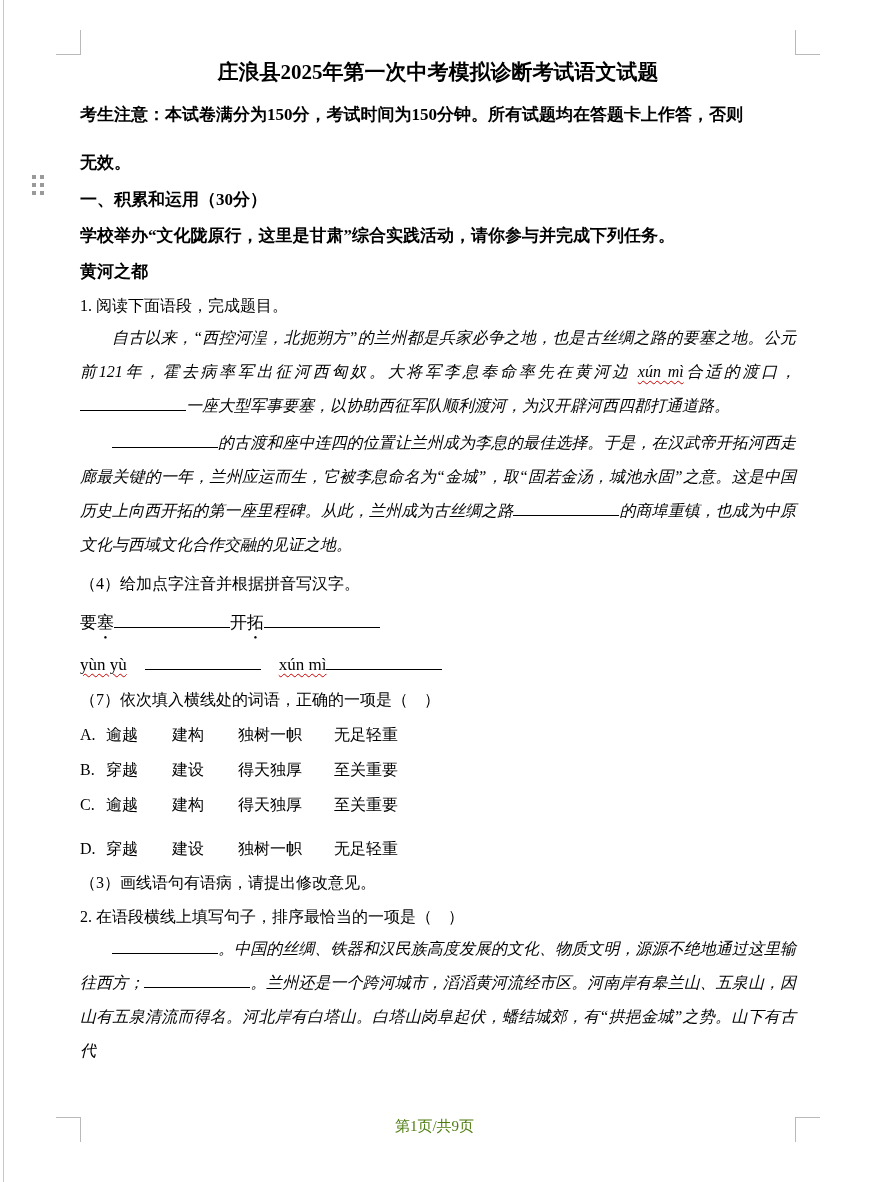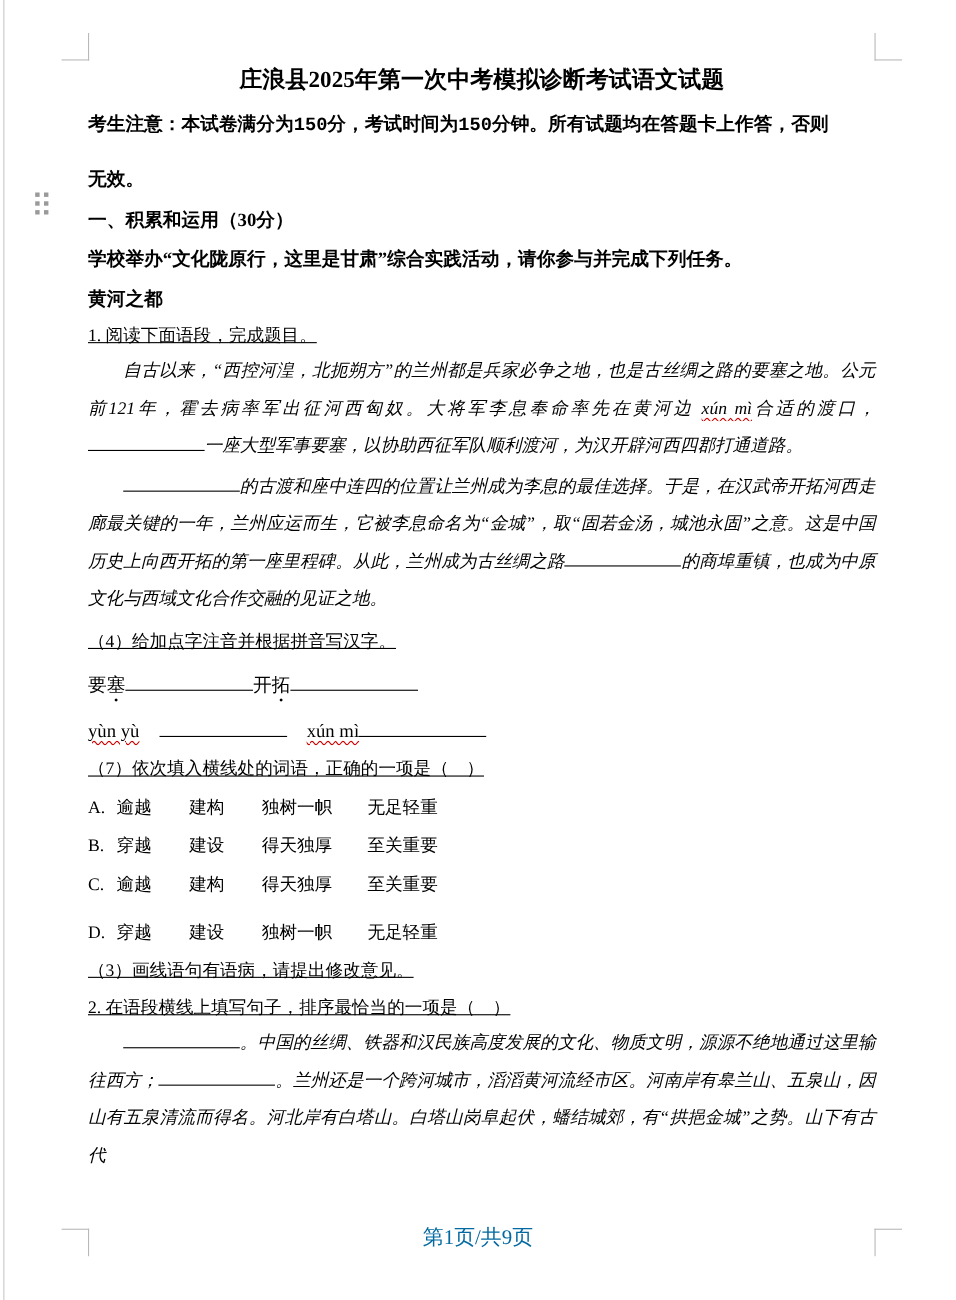--- a/index.html
+++ b/index.html
@@ -18,24 +18,24 @@
   .corner.br { left:795px; top:1117px; border-left:1px solid #b9b9b9;  border-top:1px solid #b9b9b9; }
 
   
   .drag-handle { position:absolute; left:32px; top:175px; display:grid;
     grid-template-columns:5px 5px; grid-auto-rows:5px; gap:3px; }
   .drag-handle i { background:#9a9a9a; width:4px; height:4px; }
 
   .text-area { position:absolute; left:80px; top:54px; width:716px; }
 
   .title   { font-size:21px; font-weight:bold; text-align:center; line-height:28px; margin-top:4px; }
-  .notice1 { font-size:17px; font-weight:bold; line-height:26px; margin-top:16px; text-align:justify;font-family:Liberation Mono, monospace; }
+  .notice1 { font-size:17px; font-weight:bold; line-height:26px; margin-top:16px; text-align:justify; }
   .notice2 { font-size:17px; font-weight:bold; line-height:26px; margin-top:22px; }
   .bold-line { font-size:17px; font-weight:bold; line-height:24px; margin-top:12px; }
-  .stem   { font-size:16px; line-height:24px; margin-top:10px;text-decoration:underline; }
+  .stem   { font-size:16px; line-height:24px; margin-top:10px; }
 
   .passage { font-size:16px; font-style:italic; line-height:34px; text-align:justify; text-indent:2em; margin-top:3px; }
   .ul-sentence { text-decoration:underline; text-underline-offset:4px; }
 
   .blank { display:inline-block; width:106px; height:14px; border-bottom:1px solid #000; }
   .blank-lg { display:inline-block; width:116px; height:14px; border-bottom:1px solid #000; }
   .gap-left { margin-left:18px; }
 
   .pinyin { text-decoration:underline wavy #cc0000; text-decoration-thickness:1px; text-underline-offset:3px; }
 
@@ -46,21 +46,21 @@
   .dotchar::after { content:"•"; position:absolute; left:50%; transform:translateX(-50%);
     bottom:-0.62em; font-size:11px; line-height:1; }
 
   .option-row { font-size:16px; line-height:24px; margin-top:11px; }
   .option-row .lbl { display:inline-block; width:26px; }
   .option-row .w1, .option-row .w2 { display:inline-block; width:66px; }
   .option-row .w3, .option-row .w4 { display:inline-block; width:96px; }
   .option-row.row-d { margin-top:20px; }
 
   .footer { position:absolute; left:0; top:1116px; width:100%; text-align:center;
-    font-size:19px; color:#0369a1; line-height:20px; }
+    font-size:15px; color:#4d7c0f; line-height:20px; }
 </style>
 </head>
 <body>
 
 <div class="app-edge"></div>
 
 <div class="corner tl"></div>
 <div class="corner tr"></div>
 <div class="corner bl"></div>
 <div class="corner br"></div>

